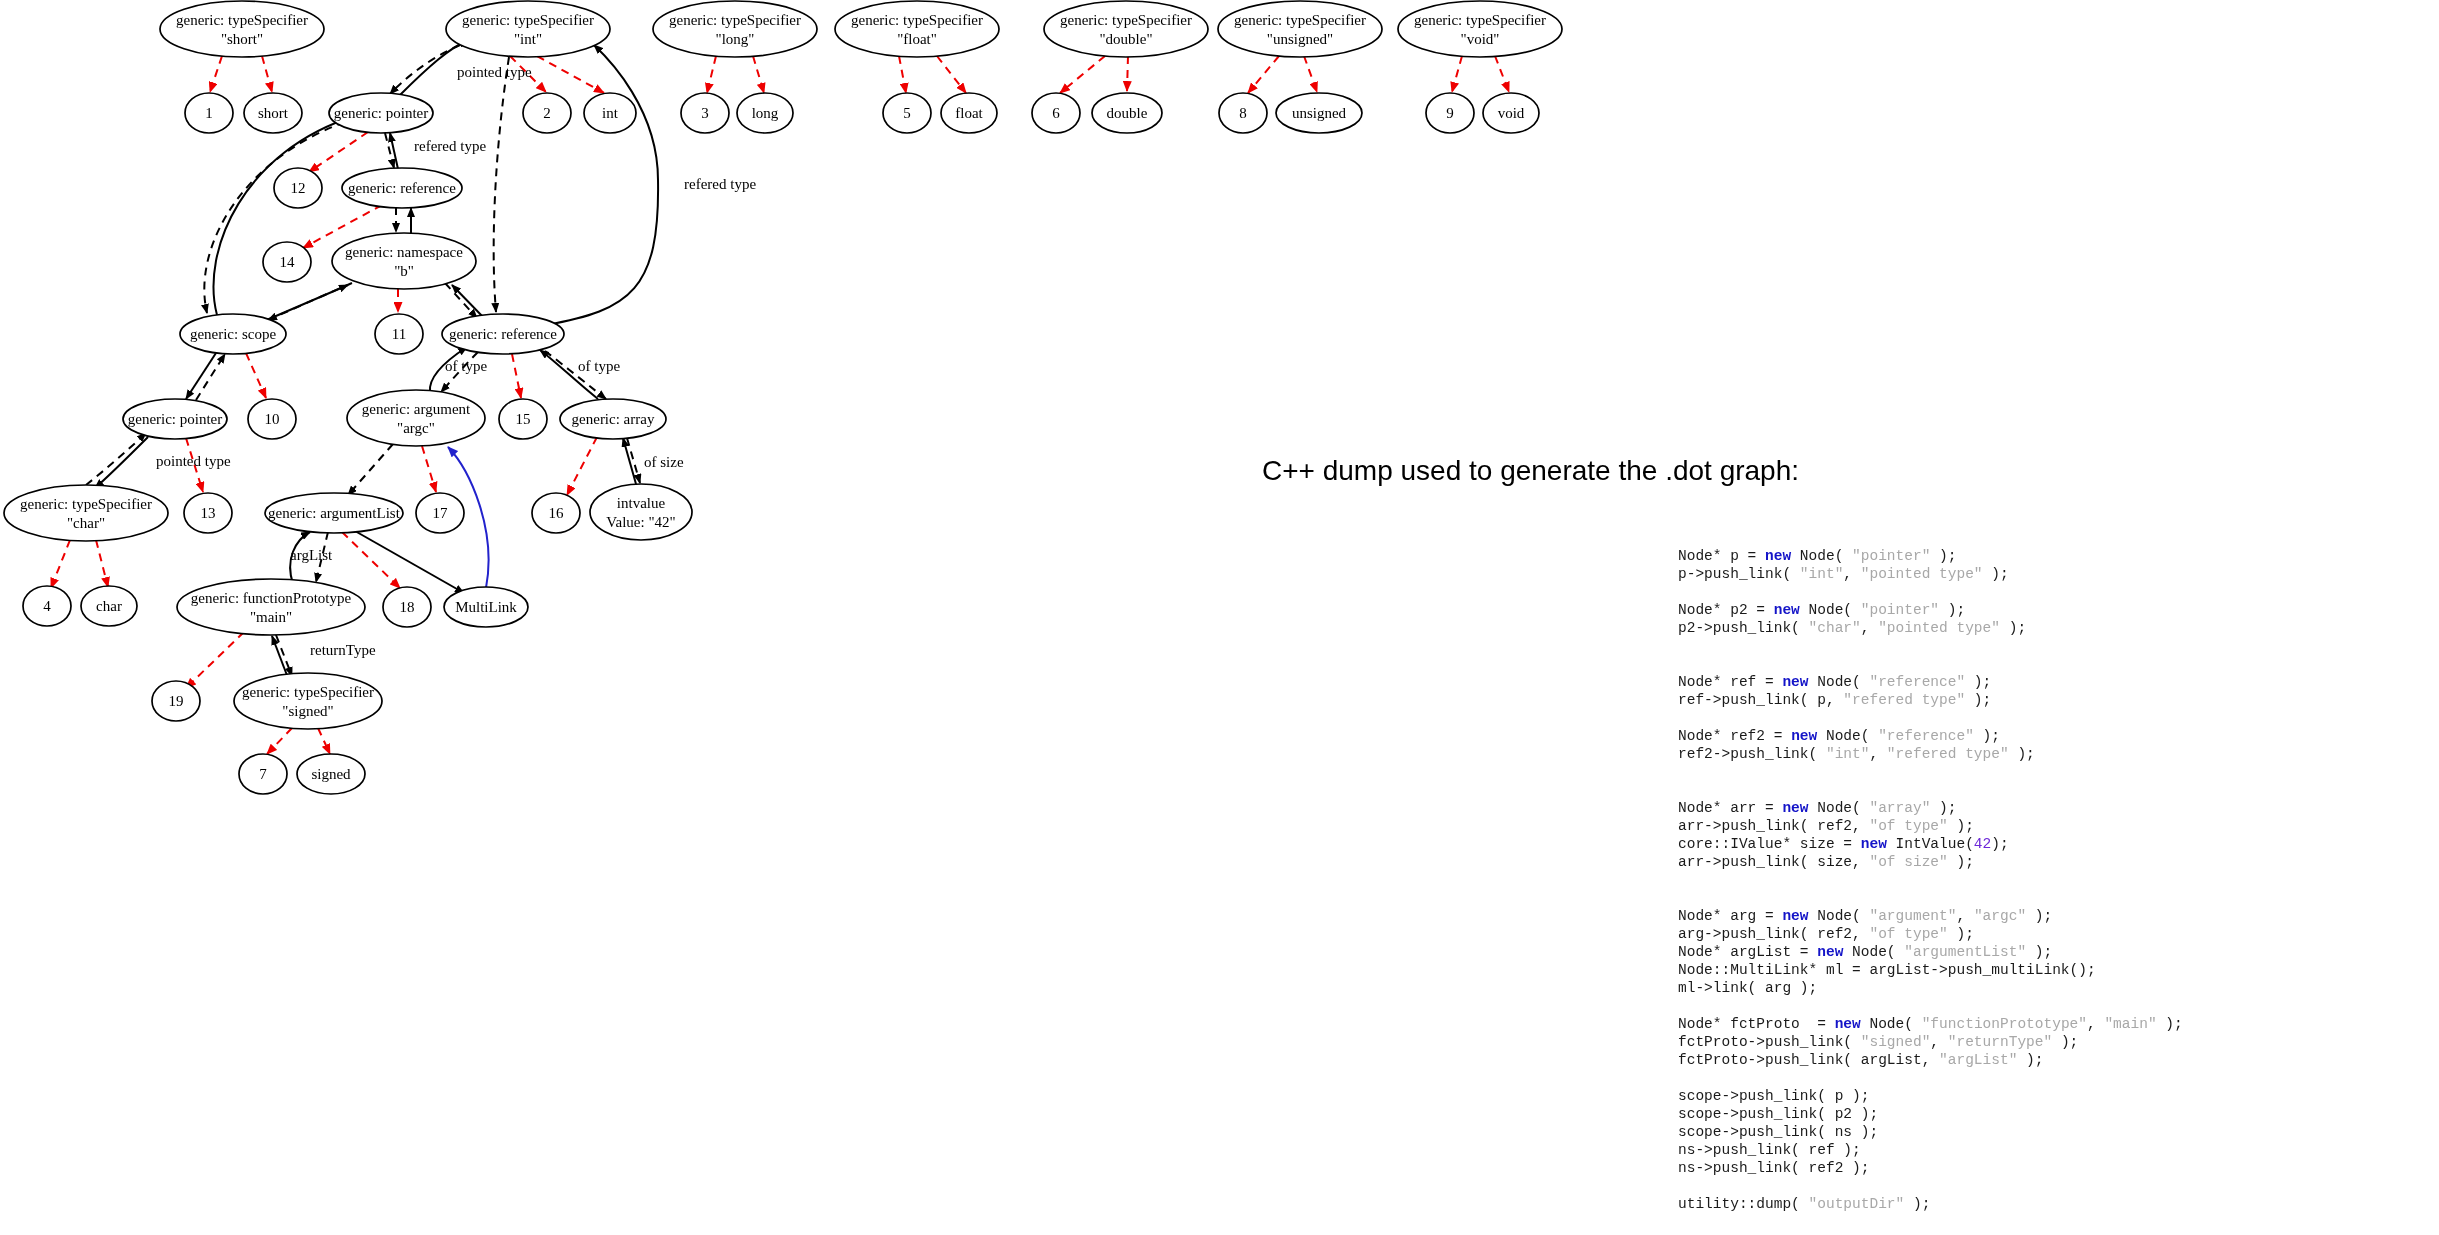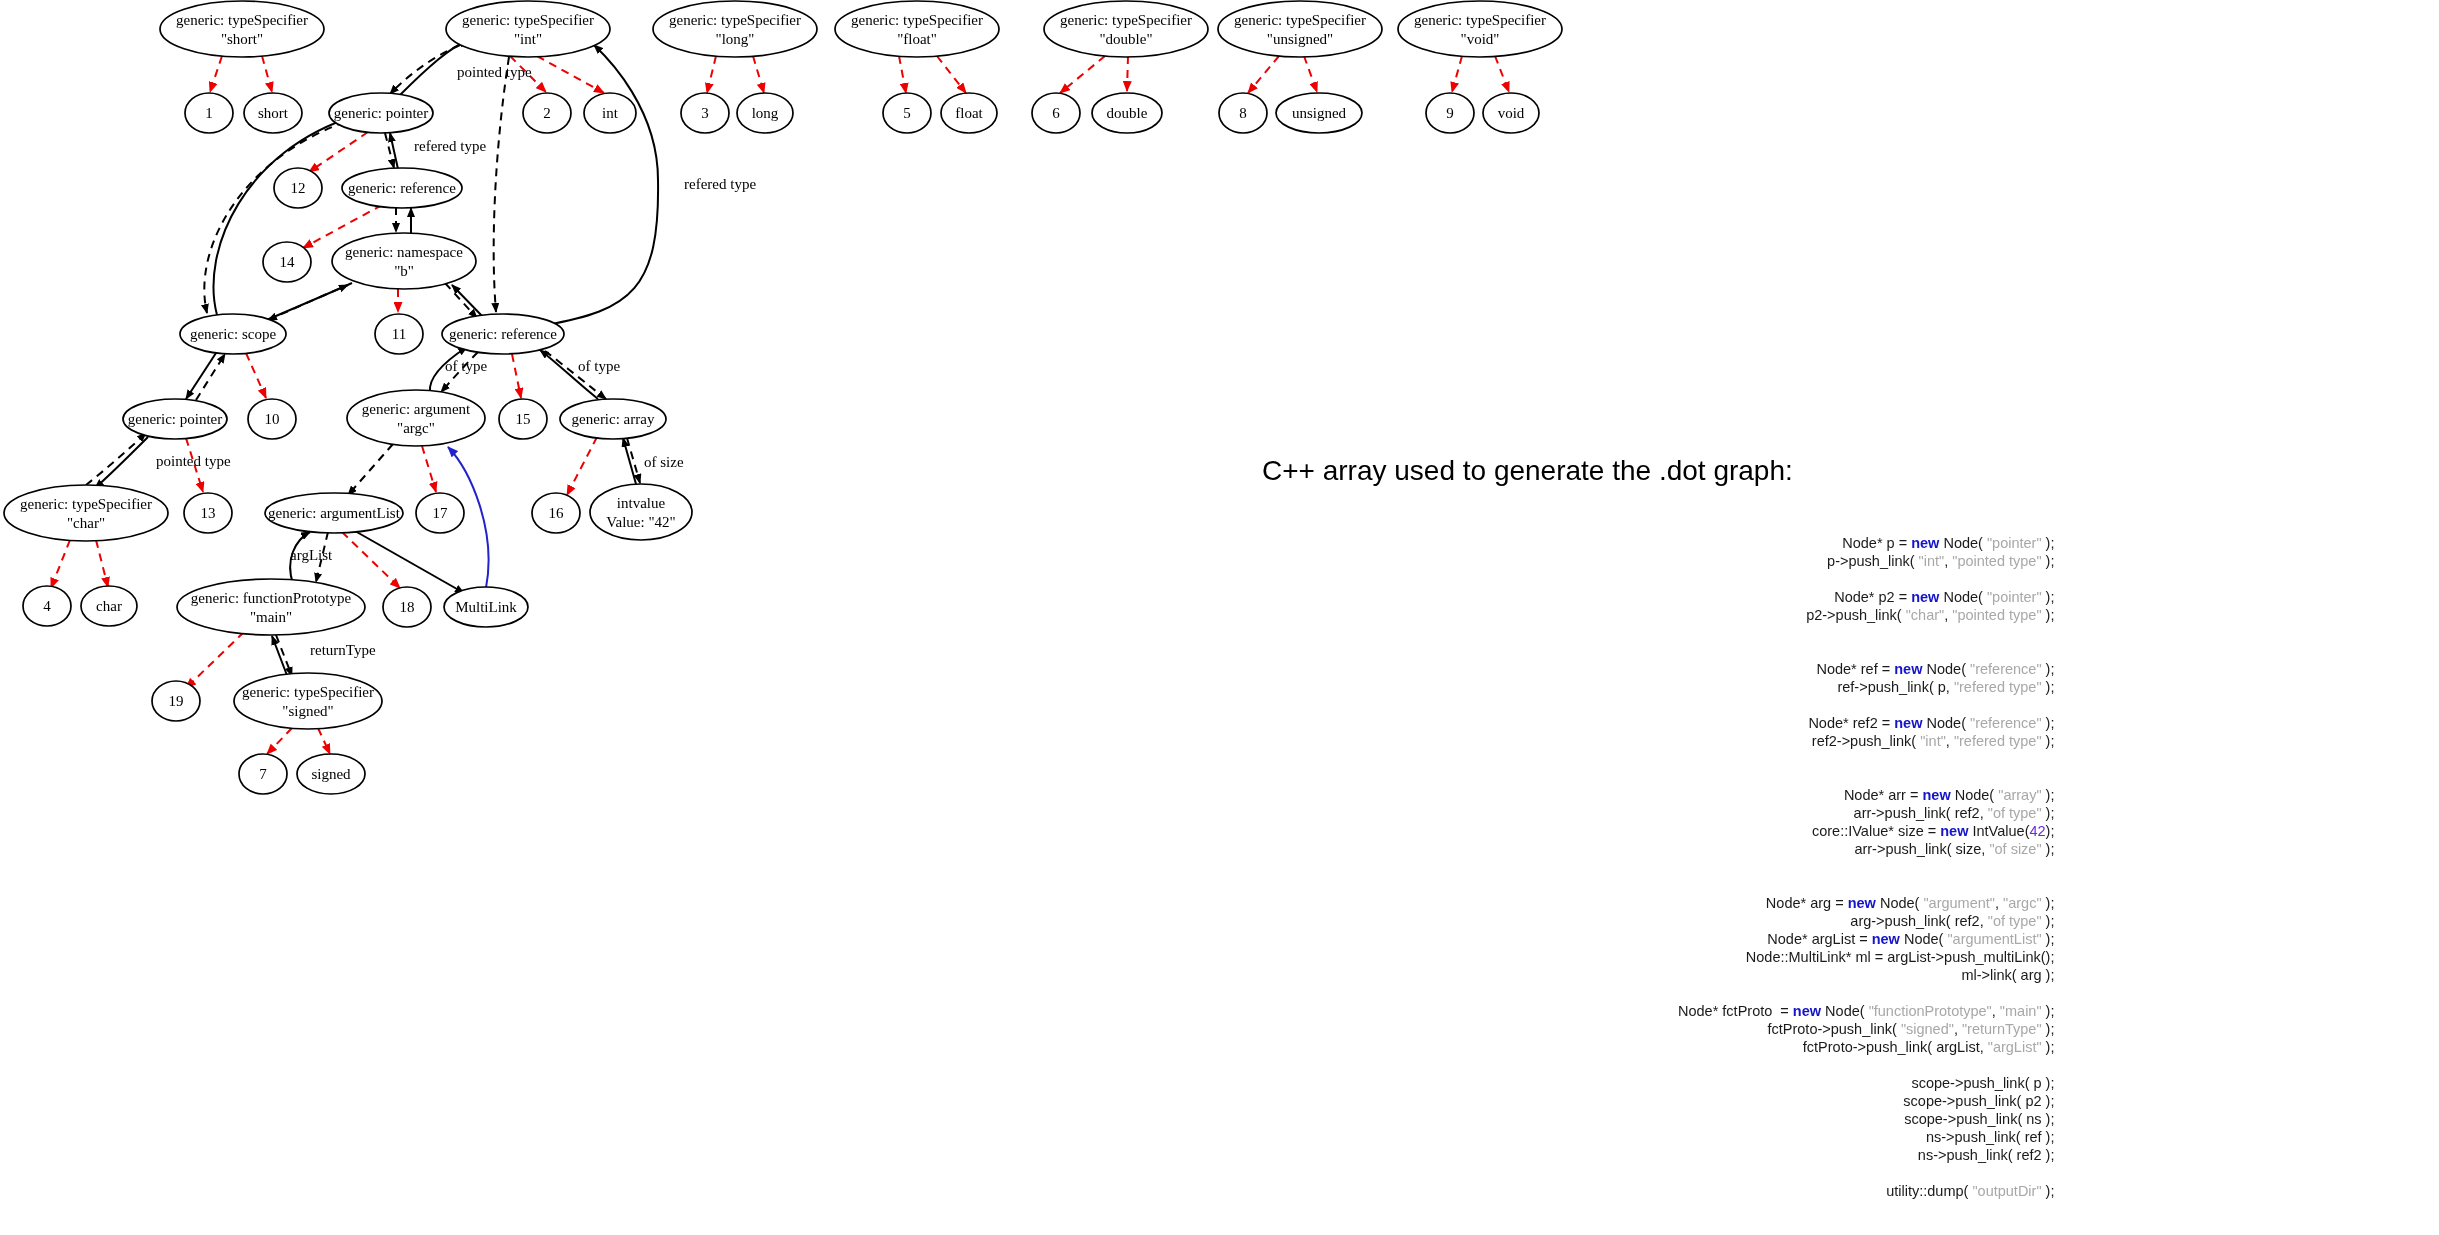--- a/index.html
+++ b/index.html
@@ -5,23 +5,23 @@
   html,body{margin:0;padding:0;background:#ffffff;}
   body{width:2439px;height:1235px;position:relative;overflow:hidden;
        font-family:"Liberation Serif", serif;}
   #graph{position:absolute;left:0;top:0;width:2439px;height:1235px;}
   .code-title{
     position:absolute;left:1262px;top:455px;
     font-family:"Liberation Sans", sans-serif;
     font-size:28px;color:#000;white-space:nowrap;
   }
   .code-block{
-    position:absolute;left:1678px;top:534px;
-    font-family:Liberation Sans, sans-serif;
-    font-size:14.5px;line-height:18px;color:#1a1a1a;white-space:pre;text-align:right;
+    position:absolute;left:1678px;top:547px;
+    font-family:Liberation Mono, monospace;
+    font-size:14.5px;line-height:18px;color:#1a1a1a;white-space:pre;
   }
   .code-line{white-space:pre;height:18px;}
   .kw{color:#1414c8;font-weight:bold;}
   .str{color:#a8a8a8;}
   .num{color:#6d28d9;}
   .blank{height:18px;}
   text{font-family:"Liberation Serif", serif;}
 </style>
 </head>
 <body>
@@ -357,14 +357,14 @@
       <text x="684" y="189" font-size="15" fill="#000">refered type</text>
       <text x="445" y="371" font-size="15" fill="#000">of type</text>
       <text x="578" y="371" font-size="15" fill="#000">of type</text>
       <text x="156" y="466" font-size="15" fill="#000">pointed type</text>
       <text x="644" y="467" font-size="15" fill="#000">of size</text>
       <text x="290" y="560" font-size="15" fill="#000">argList</text>
       <text x="310" y="655" font-size="15" fill="#000">returnType</text>
     </g>
 </svg>
 
-<div class="code-title">C++ array used to generate the .dot graph:</div>
+<div class="code-title">C++ dump used to generate the .dot graph:</div>
 <div class="code-block" id="code-block"><div class="code-line"><span>Node* p = </span><span class="kw">new</span><span> Node( </span><span class="str">"pointer"</span><span> );</span></div><div class="code-line"><span>p-&gt;push_link( </span><span class="str">"int"</span><span>, </span><span class="str">"pointed type"</span><span> );</span></div><div class="blank">&nbsp;</div><div class="code-line"><span>Node* p2 = </span><span class="kw">new</span><span> Node( </span><span class="str">"pointer"</span><span> );</span></div><div class="code-line"><span>p2-&gt;push_link( </span><span class="str">"char"</span><span>, </span><span class="str">"pointed type"</span><span> );</span></div><div class="blank">&nbsp;</div><div class="blank">&nbsp;</div><div class="code-line"><span>Node* ref = </span><span class="kw">new</span><span> Node( </span><span class="str">"reference"</span><span> );</span></div><div class="code-line"><span>ref-&gt;push_link( p, </span><span class="str">"refered type"</span><span> );</span></div><div class="blank">&nbsp;</div><div class="code-line"><span>Node* ref2 = </span><span class="kw">new</span><span> Node( </span><span class="str">"reference"</span><span> );</span></div><div class="code-line"><span>ref2-&gt;push_link( </span><span class="str">"int"</span><span>, </span><span class="str">"refered type"</span><span> );</span></div><div class="blank">&nbsp;</div><div class="blank">&nbsp;</div><div class="code-line"><span>Node* arr = </span><span class="kw">new</span><span> Node( </span><span class="str">"array"</span><span> );</span></div><div class="code-line"><span>arr-&gt;push_link( ref2, </span><span class="str">"of type"</span><span> );</span></div><div class="code-line"><span>core::IValue* size = </span><span class="kw">new</span><span> IntValue(</span><span class="num">42</span><span>);</span></div><div class="code-line"><span>arr-&gt;push_link( size, </span><span class="str">"of size"</span><span> );</span></div><div class="blank">&nbsp;</div><div class="blank">&nbsp;</div><div class="code-line"><span>Node* arg = </span><span class="kw">new</span><span> Node( </span><span class="str">"argument"</span><span>, </span><span class="str">"argc"</span><span> );</span></div><div class="code-line"><span>arg-&gt;push_link( ref2, </span><span class="str">"of type"</span><span> );</span></div><div class="code-line"><span>Node* argList = </span><span class="kw">new</span><span> Node( </span><span class="str">"argumentList"</span><span> );</span></div><div class="code-line"><span>Node::MultiLink* ml = argList-&gt;push_multiLink();</span></div><div class="code-line"><span>ml-&gt;link( arg );</span></div><div class="blank">&nbsp;</div><div class="code-line"><span>Node* fctProto  = </span><span class="kw">new</span><span> Node( </span><span class="str">"functionPrototype"</span><span>, </span><span class="str">"main"</span><span> );</span></div><div class="code-line"><span>fctProto-&gt;push_link( </span><span class="str">"signed"</span><span>, </span><span class="str">"returnType"</span><span> );</span></div><div class="code-line"><span>fctProto-&gt;push_link( argList, </span><span class="str">"argList"</span><span> );</span></div><div class="blank">&nbsp;</div><div class="code-line"><span>scope-&gt;push_link( p );</span></div><div class="code-line"><span>scope-&gt;push_link( p2 );</span></div><div class="code-line"><span>scope-&gt;push_link( ns );</span></div><div class="code-line"><span>ns-&gt;push_link( ref );</span></div><div class="code-line"><span>ns-&gt;push_link( ref2 );</span></div><div class="blank">&nbsp;</div><div class="code-line"><span>utility::dump( </span><span class="str">"outputDir"</span><span> );</span></div></div>
 
 </body></html>

